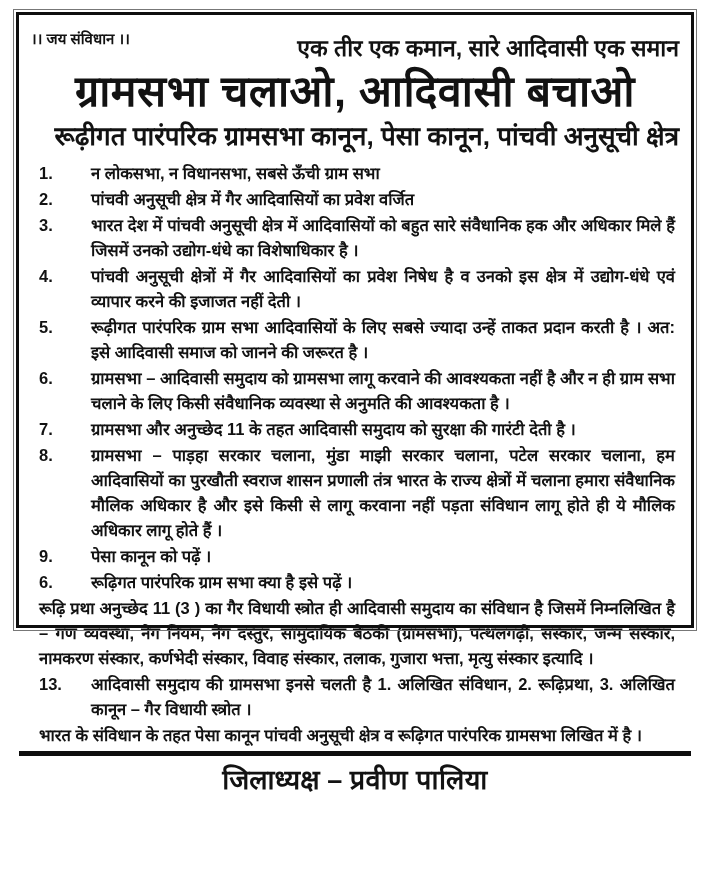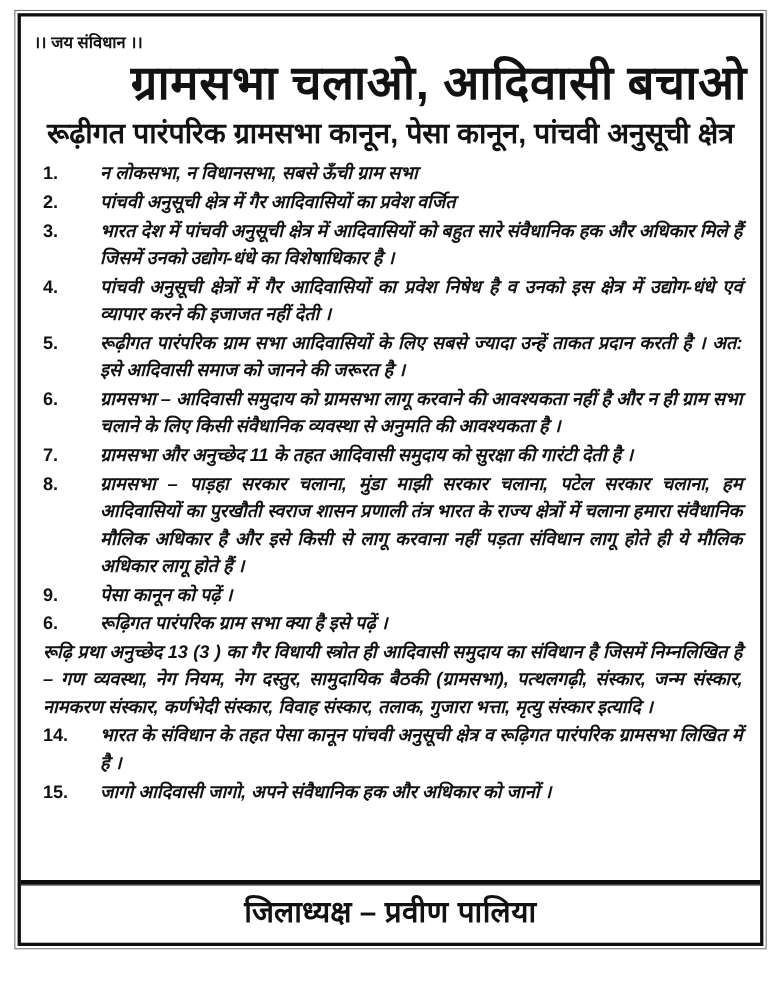--- a/index.html
+++ b/index.html
@@ -6,21 +6,21 @@
   html, body {
     width: 712px; height: 892px;
     background: #ffffff;
     font-family: "Liberation Sans", "DejaVu Sans", sans-serif;
     color: #121212;
     overflow: hidden;
   }
   .sheet {
     position: absolute;
     left: 16px; top: 12px;
-    width: 678px; height: 848px;
+    width: 678px; height: 616px;
     border: 3px solid #0e0e0e;
     outline: 1px solid #777;
     outline-offset: 2px;
     background: #ffffff;
     padding: 8px 12px 0 12px;
     display: flex;
     flex-direction: column;
   }
   .header-row {
     display: flex;
@@ -34,29 +34,29 @@
     white-space: nowrap;
     padding-top: 3px;
   }
   .center-slogan {
     font-size: 23px;
     font-weight: 700;
     white-space: nowrap;
     padding-top: 6px;
   }
   .page-title {
-    text-align: right;
+    text-align: center;
     font-size: 43px;
     font-weight: 900;
     letter-spacing: 0.5px;
     line-height: 1.15;
     margin-top: 4px;
   }
   .page-subtitle {
-    text-align: center;
+    text-align: right;
     font-size: 26px;
     font-weight: 900;
     line-height: 1.25;
     margin-top: 4px;
   }
   .points-list {
     list-style: none;
     margin: 8px 4px 0 8px;
     flex: 1;
   }
@@ -67,21 +67,20 @@
     line-height: 25px;
     margin-bottom: 1px;
   }
   .points-list .num {
     flex: 0 0 52px;
     white-space: nowrap;
   }
   .points-list .txt {
     flex: 1;
     text-align: justify;
-    font-style: italic;
   }
   .divider-rule {
     margin: 2px -12px 0 -12px;
     height: 3px;
     border-top: 4px solid #0e0e0e;
     border-bottom: 1px solid #0e0e0e;
   }
   .footer {
     text-align: center;
     padding: 8px 0 10px 0;
@@ -90,20 +89,21 @@
   .footer-line1 .label { font-weight: 700; }
   .footer-line1 .name  { font-weight: 900; letter-spacing: 0.5px; }
 </style>
 </head>
 <body>
 
 <div class="sheet">
 
   <div class="header-row">
     <span class="corner-slogan">।। जय संविधान ।।</span>
+    <span class="center-slogan">एक तीर एक कमान, सारे आदिवासी एक समान</span>
   </div>
 
   <div class="page-title">ग्रामसभा चलाओ, आदिवासी बचाओ</div>
   <div class="page-subtitle">रूढ़ीगत पारंपरिक ग्रामसभा कानून, पेसा कानून, पांचवी अनुसूची क्षेत्र</div>
 
   <ol class="points-list">
     <li>
         <span class="num">1.</span>
         <span class="txt">न लोकसभा, न विधानसभा, सबसे ऊँची ग्राम सभा</span>
       </li>
@@ -137,29 +137,28 @@
       </li>
     <li>
         <span class="num">9.</span>
         <span class="txt">पेसा कानून को पढ़ें ।</span>
       </li>
     <li>
         <span class="num">6.</span>
         <span class="txt">रूढ़िगत पारंपरिक ग्राम सभा क्या है इसे पढ़ें ।</span>
       </li>
     <li>
-        <span class="txt">रूढ़ि प्रथा अनुच्छेद 13 (3 ) का गैर विधायी स्त्रोत ही आदिवासी समुदाय का संविधान है जिसमें निम्नलिखित है – गण व्यवस्था, नेग नियम, नेग दस्तुर, सामुदायिक बैठकी (ग्रामसभा), पत्थलगढ़ी, संस्कार, जन्म संस्कार, नामकरण संस्कार, कर्णभेदी संस्कार, विवाह संस्कार, तलाक, गुजारा भत्ता, मृत्यु संस्कार इत्यादि ।</span>
+        <span class="txt">रूढ़ि प्रथा अनुच्छेद 11 (3 ) का गैर विधायी स्त्रोत ही आदिवासी समुदाय का संविधान है जिसमें निम्नलिखित है – गण व्यवस्था, नेग नियम, नेग दस्तुर, सामुदायिक बैठकी (ग्रामसभा), पत्थलगढ़ी, संस्कार, जन्म संस्कार, नामकरण संस्कार, कर्णभेदी संस्कार, विवाह संस्कार, तलाक, गुजारा भत्ता, मृत्यु संस्कार इत्यादि ।</span>
       </li>
     <li>
-        <span class="num">14.</span>
-        <span class="txt">भारत के संविधान के तहत पेसा कानून पांचवी अनुसूची क्षेत्र व रूढ़िगत पारंपरिक ग्रामसभा लिखित में है ।</span>
+        <span class="num">13.</span>
+        <span class="txt">आदिवासी समुदाय की ग्रामसभा इनसे चलती है 1. अलिखित संविधान, 2. रूढ़िप्रथा, 3. अलिखित कानून – गैर विधायी स्त्रोत ।</span>
       </li>
     <li>
-        <span class="num">15.</span>
-        <span class="txt">जागो आदिवासी जागो, अपने संवैधानिक हक और अधिकार को जानों ।</span>
+        <span class="txt">भारत के संविधान के तहत पेसा कानून पांचवी अनुसूची क्षेत्र व रूढ़िगत पारंपरिक ग्रामसभा लिखित में है ।</span>
       </li>
   </ol>
 
   <div class="divider-rule"></div>
 
   <div class="footer">
     <div class="footer-line1">
       <span class="label">जिलाध्यक्ष –</span>
       <span class="name">प्रवीण पालिया</span>
     </div>

